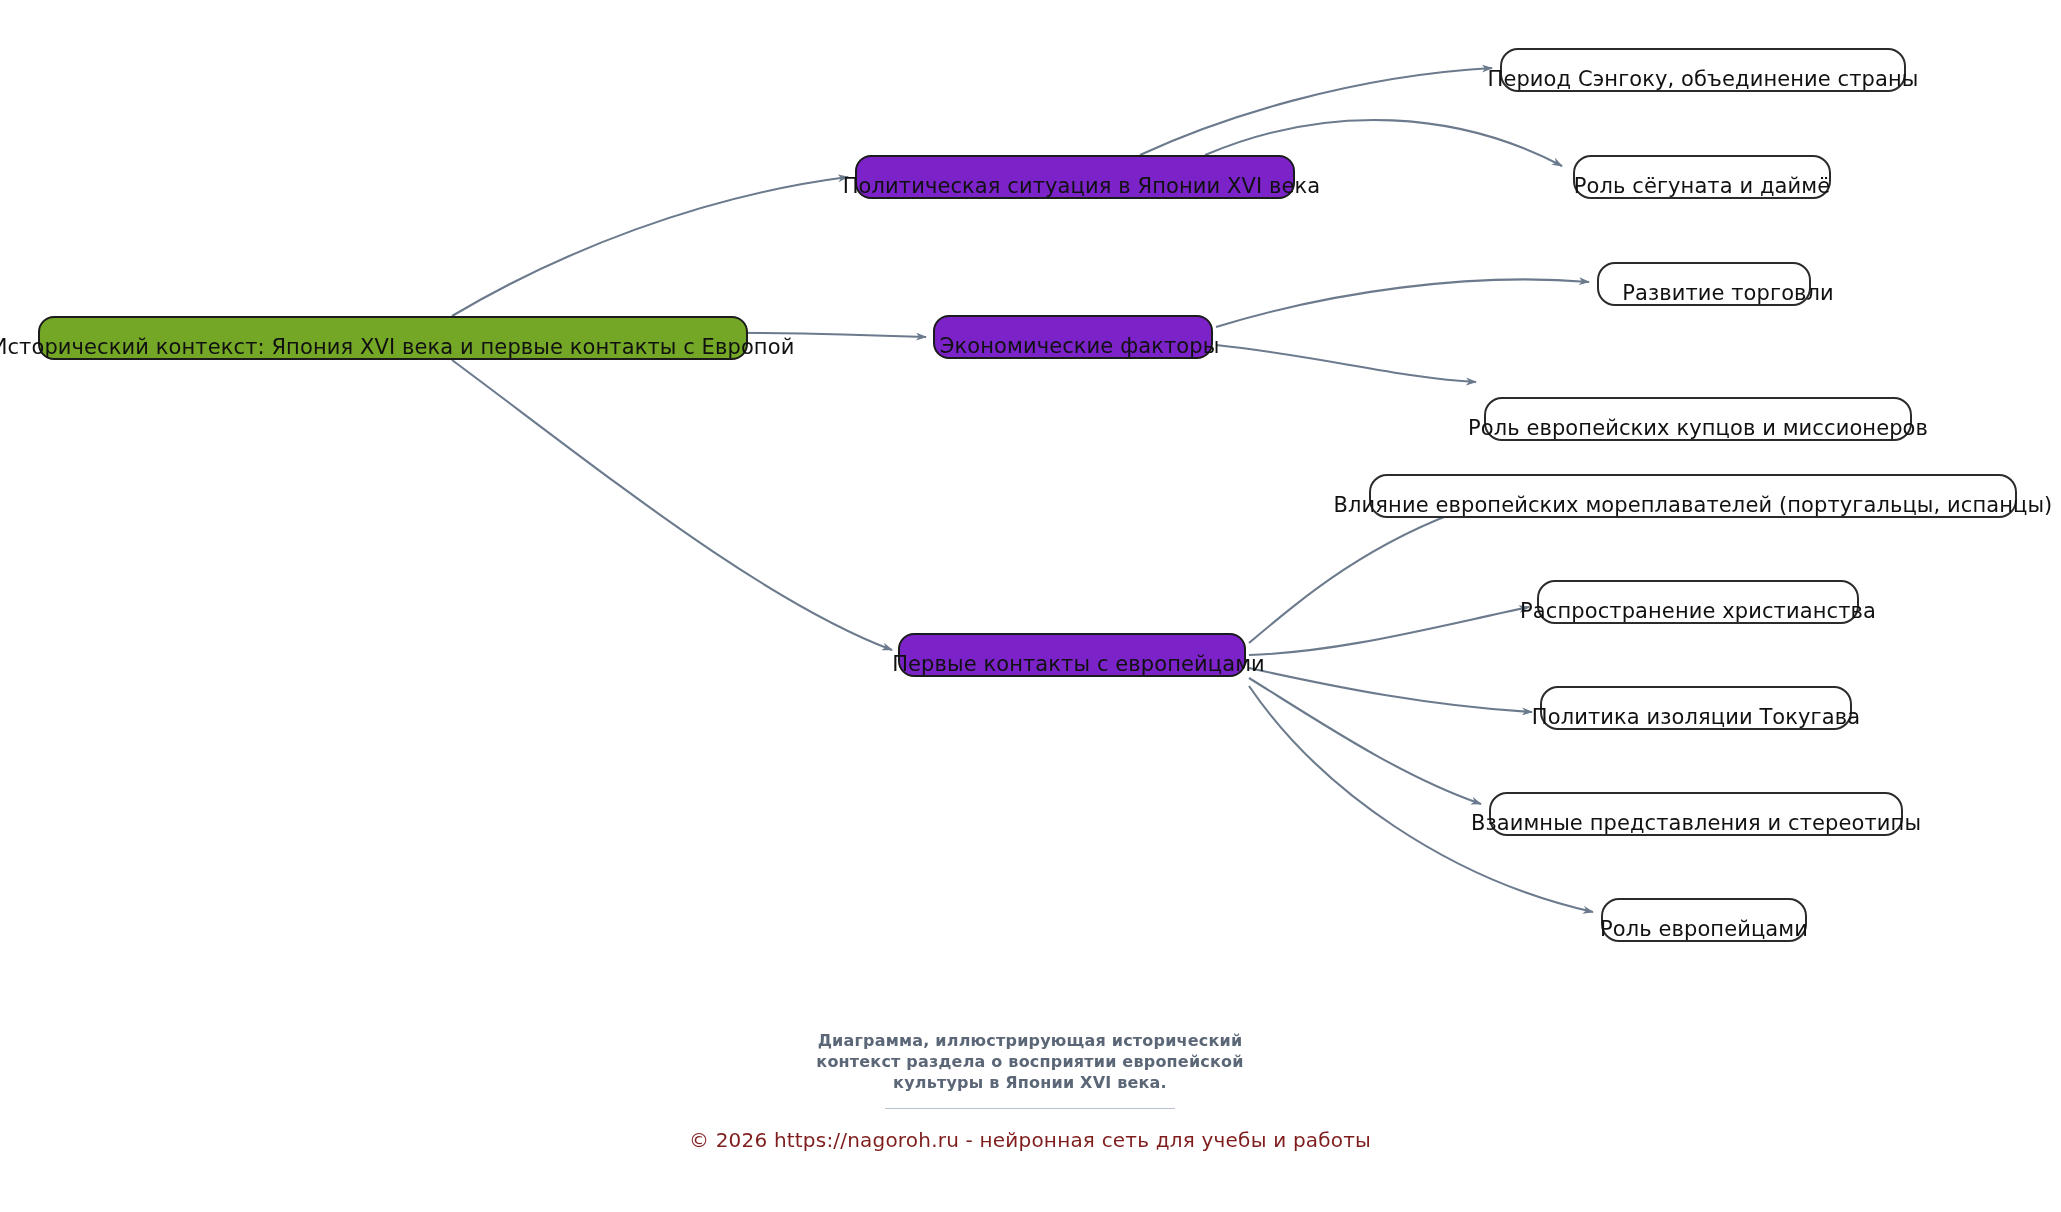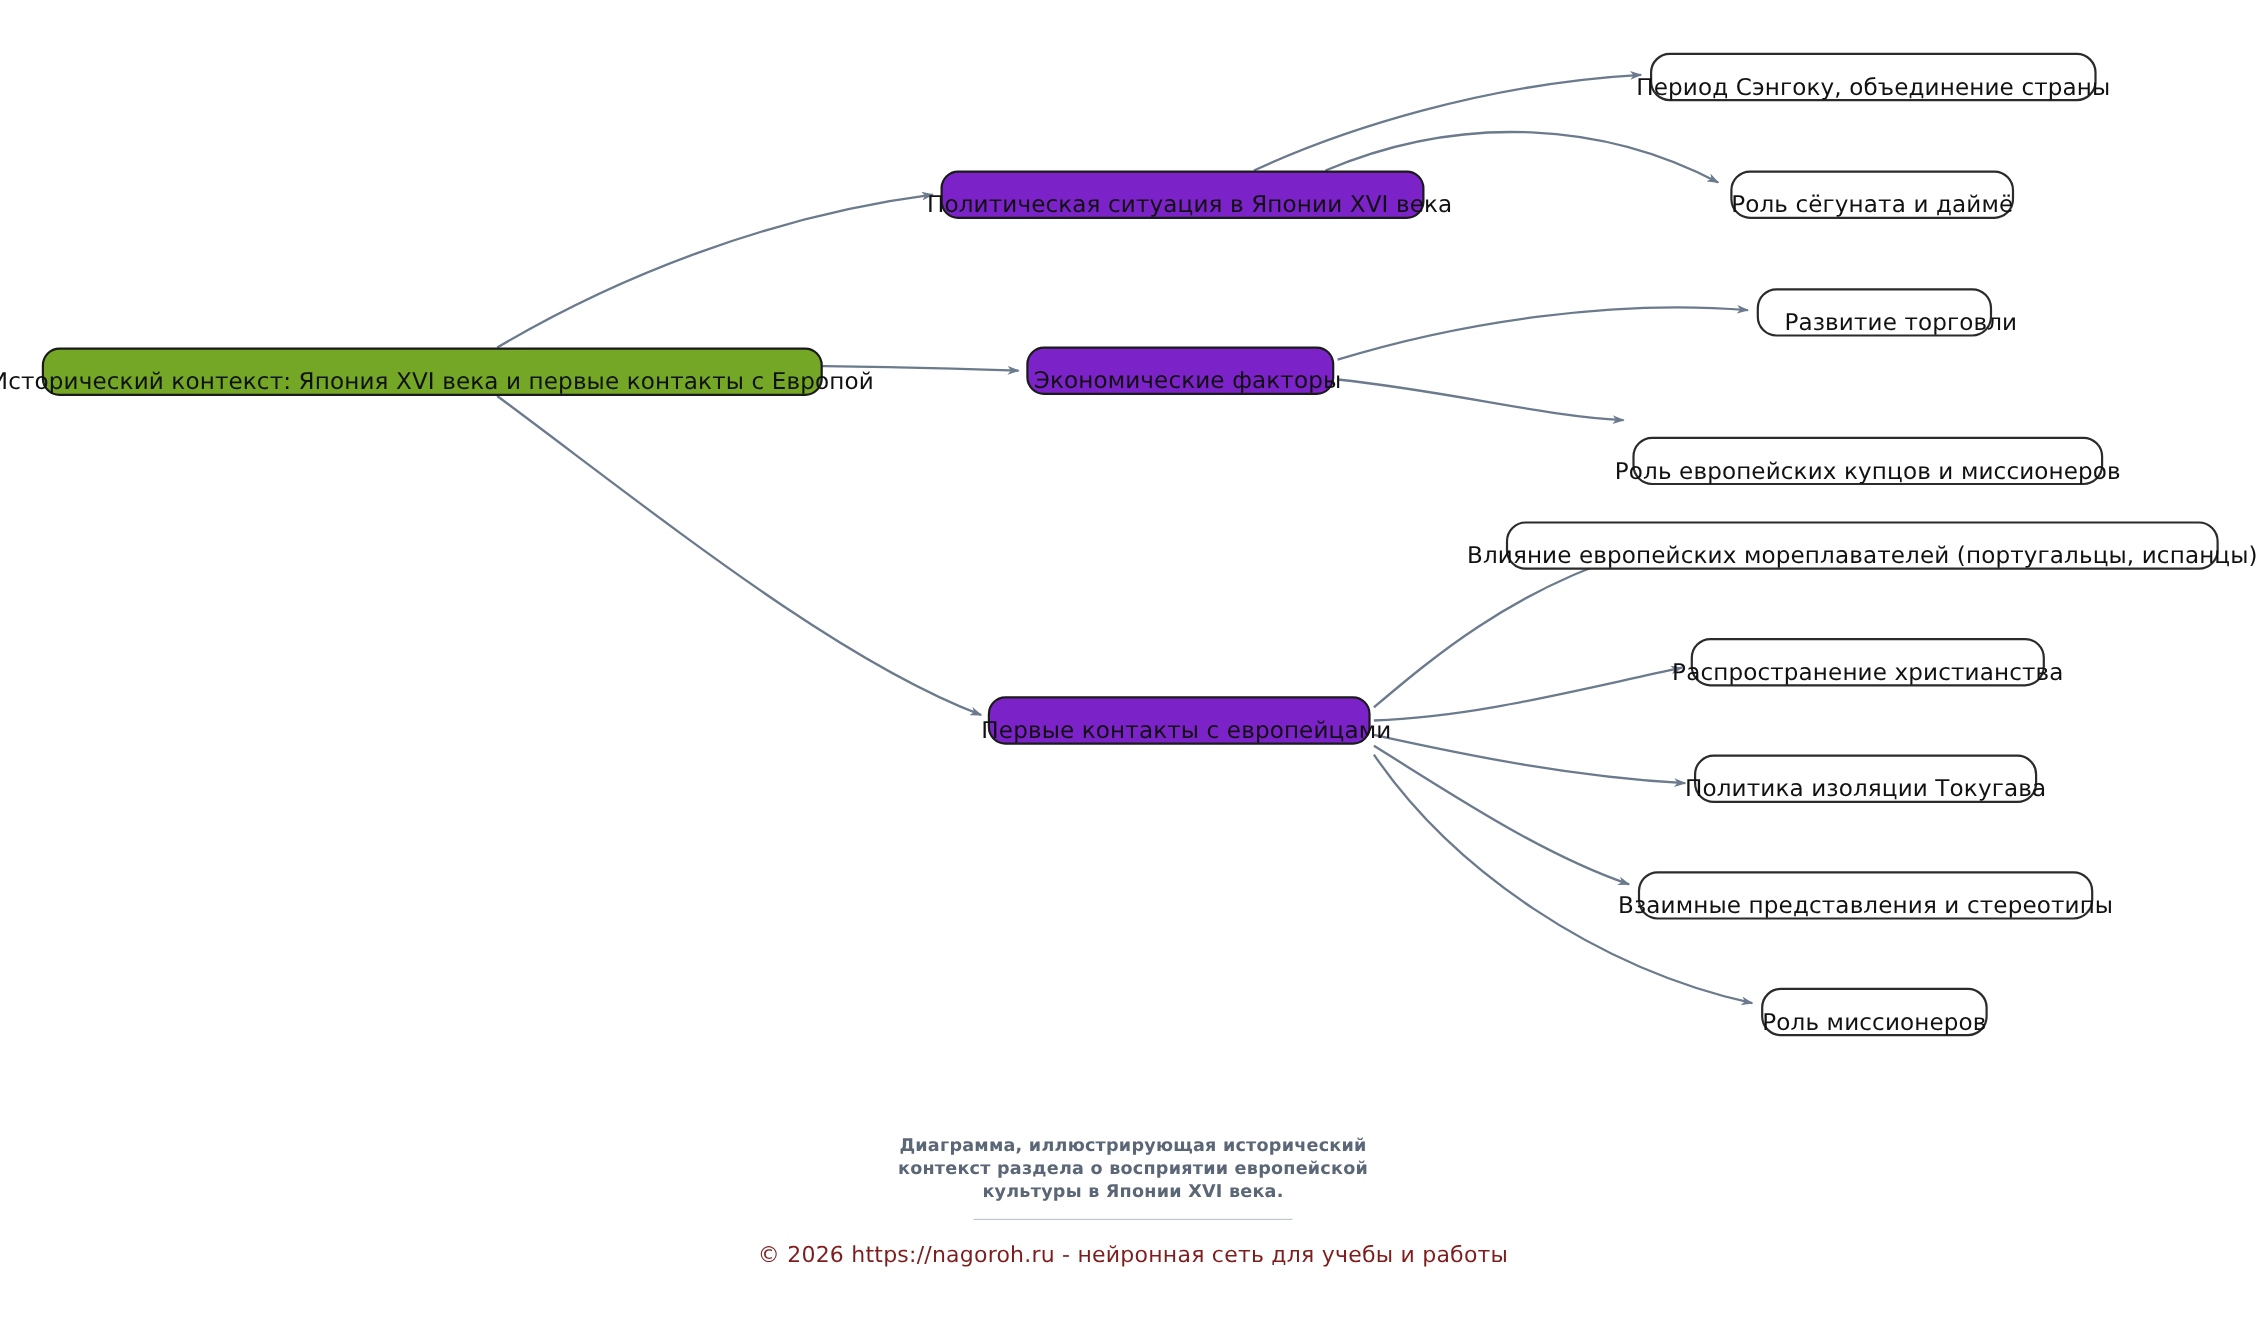--- a/index.html
+++ b/index.html
@@ -161,21 +161,21 @@
 
   <div class="node node-leaf" style="left:1540px; top:686px; width:312px; height:44px;">
     <span>Политика изоляции Токугава</span>
   </div>
 
   <div class="node node-leaf" style="left:1489px; top:792px; width:414px; height:44px;">
     <span>Взаимные представления и стереотипы</span>
   </div>
 
   <div class="node node-leaf" style="left:1601px; top:898px; width:206px; height:44px;">
-    <span>Роль миссионеров</span>
+    <span>Роль европейцами</span>
   </div>
 
   <div class="caption" style="left:680px; top:1030px; width:700px;">
     <div>Диаграмма, иллюстрирующая исторический</div>
     <div>контекст раздела о восприятии европейской</div>
     <div>культуры в Японии XVI века.</div>
   </div>
 
   <div class="caption-rule" style="left:885px; top:1108px; width:290px;"></div>
 

